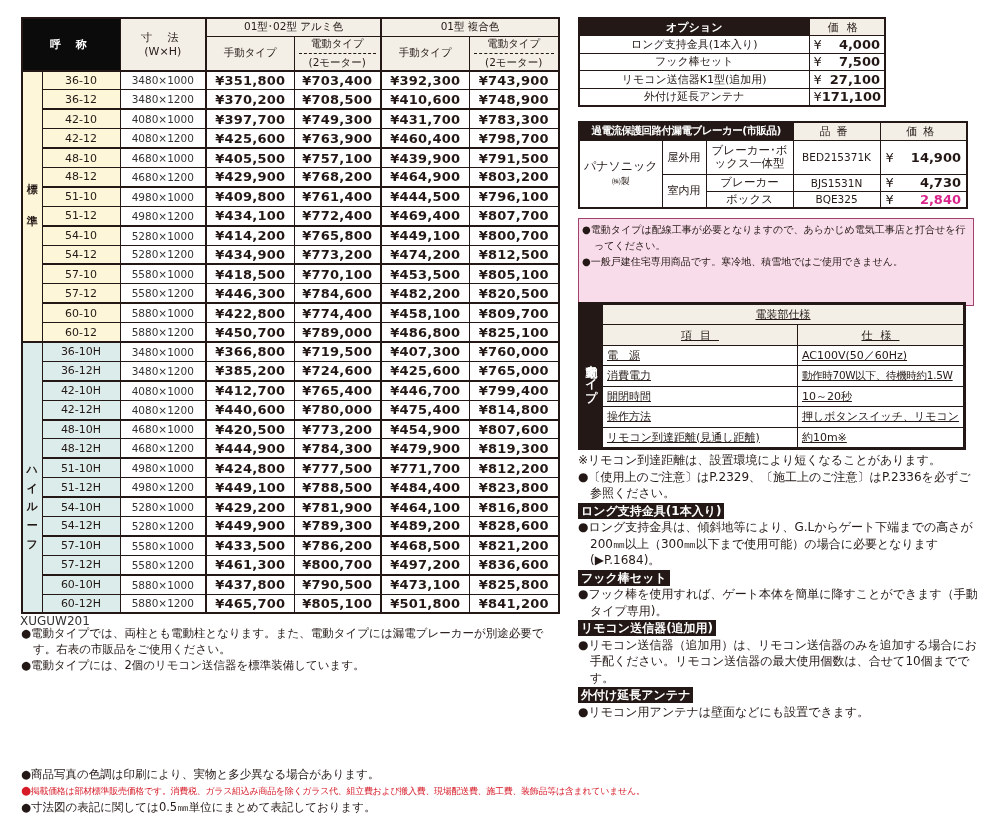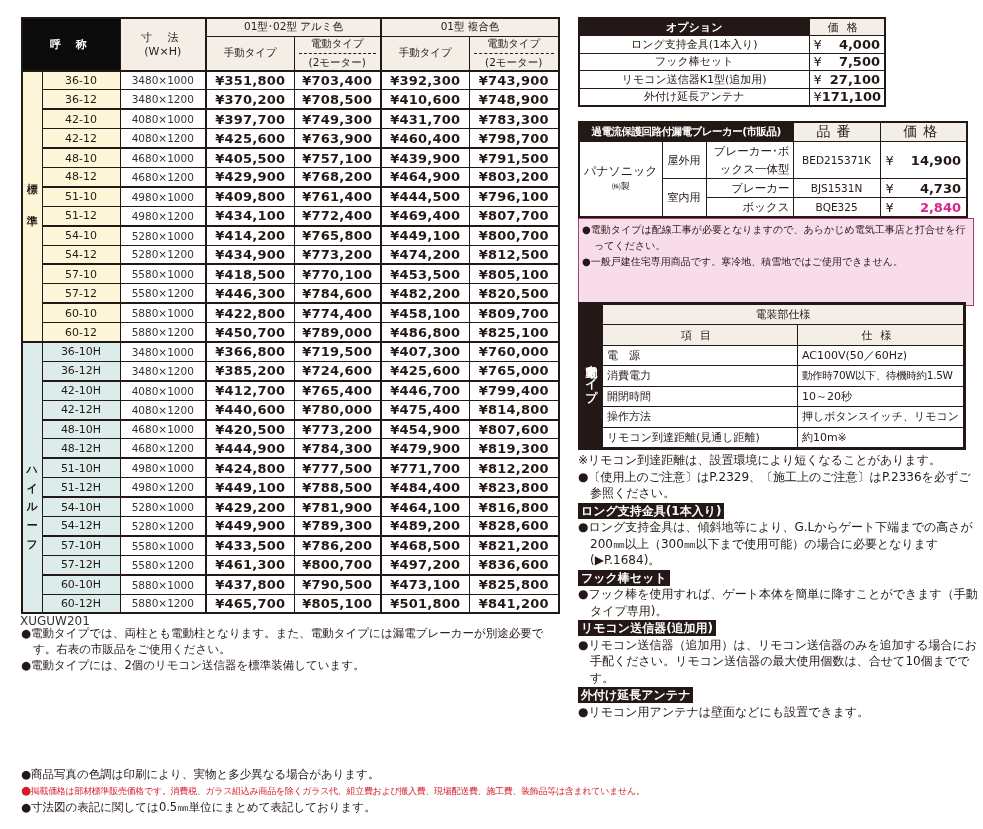--- a/index.html
+++ b/index.html
@@ -33,43 +33,43 @@
   .opt-table { position: absolute; left: 578px; top: 17px; width: 306px; border-collapse: collapse; border: 2px solid #231815; table-layout: fixed; }
   .opt-table td, .opt-table th { border: 1px solid #231815; height: 17.5px; padding: 0 4px; font-size: 11px; white-space: nowrap; }
   .opt-table th.black { background: #231815; color: #fff; font-weight: bold; }
   .opt-table th.beige { background: #f3efe6; font-weight: normal; letter-spacing: 8px; }
   .opt-table td.name { text-align: center; }
   .pr { display: flex; justify-content: space-between; font-weight: bold; font-size: 13px; }
   .pr .yen { font-weight: normal; }
 
   
   .brk-table { position: absolute; left: 578px; top: 121px; width: 388px; border-collapse: collapse; border: 2px solid #231815; table-layout: fixed; }
-  .brk-table td, .brk-table th { border: 1px solid #231815; padding: 0 3px; font-size: 14px; text-align: center; white-space: nowrap; }
+  .brk-table td, .brk-table th { border: 1px solid #231815; padding: 0 3px; font-size: 11px; text-align: center; white-space: nowrap; }
   .brk-table th { height: 18px; }
   .brk-table th.black { background: #231815; color: #fff; font-weight: bold; font-size: 10.5px; letter-spacing: -0.5px; }
   .brk-table th.beige { background: #f3efe6; font-weight: normal; letter-spacing: 6px; }
   .brk-table td { height: 17px; }
   .brk-table td.maker { font-size: 12px; line-height: 15px; }
   .brk-table td.maker small { font-size: 9px; display: block; }
   .brk-table td.loc { font-size: 11px; }
-  .brk-table td.item { font-size: 11.5px; line-height: 18px; text-align: right; }
+  .brk-table td.item { font-size: 11.5px; line-height: 13px; }
   .brk-table td.code { font-size: 10.5px; }
   .brk-table td.bp { font-size: 13px; font-weight: bold; }
   .brk-table td.bp .pr { padding: 0 2px; }
   .brk-table td.bp .magenta { color: #d9258a; }
 
   
   .pink-box { position: absolute; left: 578px; top: 218px; width: 396px; height: 88px; background: #f9dcea; border: 1px solid #a0416e; padding: 3px 3px; font-size: 10px; line-height: 16px; }
   .pink-box p { padding-left: 12px; text-indent: -12px; }
 
   
   .spec-wrap { position: absolute; left: 578px; top: 302px; width: 388px; height: 148px; border: 2px solid #231815; display: flex; }
   .spec-side { width: 22px; background: #231815; color: #fff; font-weight: bold; font-size: 12px; writing-mode: vertical-rl; text-orientation: upright; display: flex; align-items: center; justify-content: center; letter-spacing: -1px; }
   .spec-table { flex: 1; border-collapse: collapse; table-layout: fixed; }
-  .spec-table td, .spec-table th { border: 1px solid #231815; font-size: 11px; height: 20px; padding: 0 4px; white-space: nowrap; }
+  .spec-table td, .spec-table th { border: 1px solid #231815; font-size: 11px; height: 20px; padding: 0 4px; white-space: nowrap; text-decoration: underline; }
   .spec-table th { background: #f3efe6; font-weight: normal; }
   .spec-table th.ls { letter-spacing: 8px; }
   .spec-table td:first-child { width: 196px; }
 
   
   .right-notes { position: absolute; left: 578px; top: 452px; width: 400px; font-size: 12px; line-height: 16.5px; }
   .right-notes p { padding-left: 12px; text-indent: -12px; }
   .right-notes .hd { display: inline-block; background: #231815; color: #fff; font-weight: bold; font-size: 12px; padding: 0 3px; line-height: 16px; margin: 1px 0 0; }
 
   

